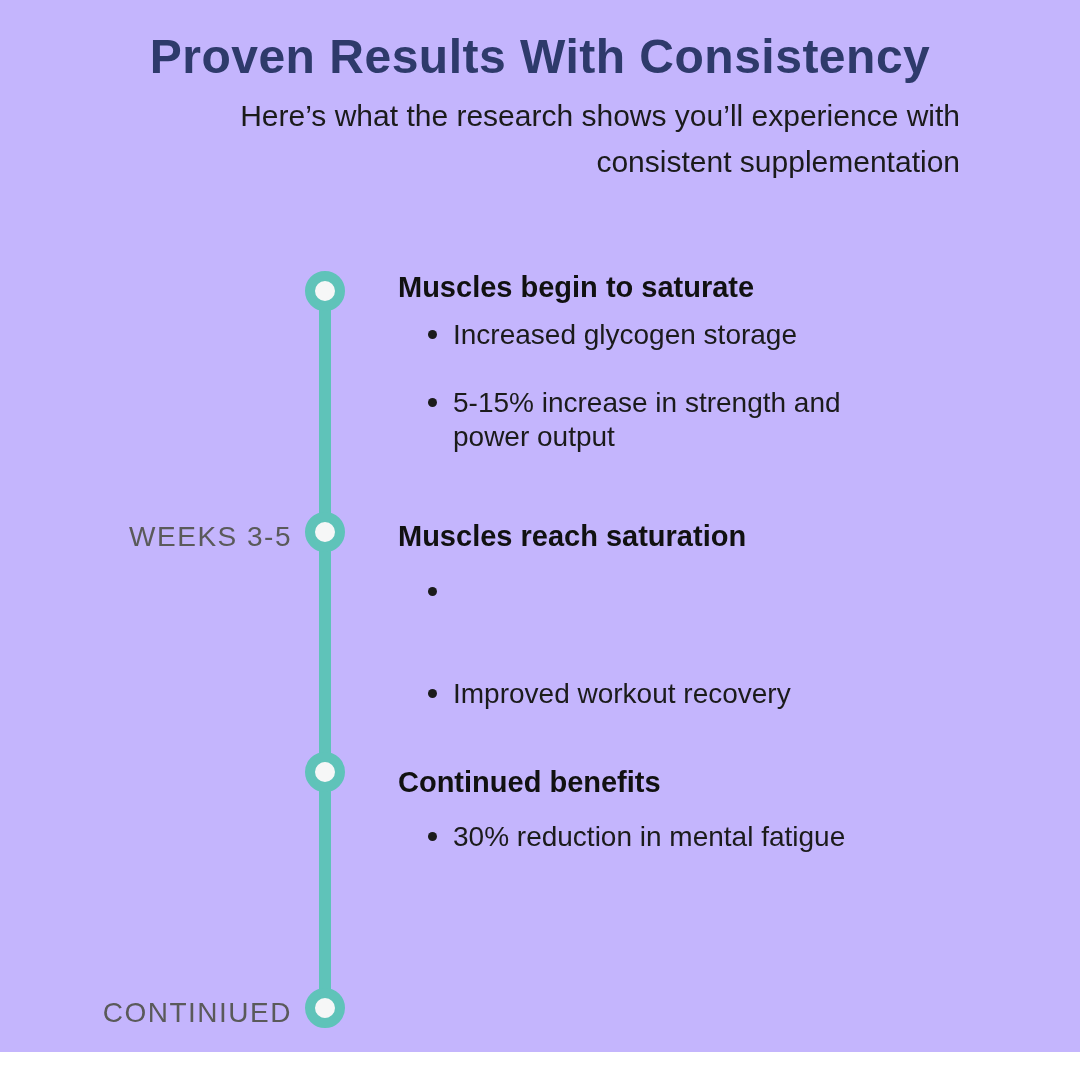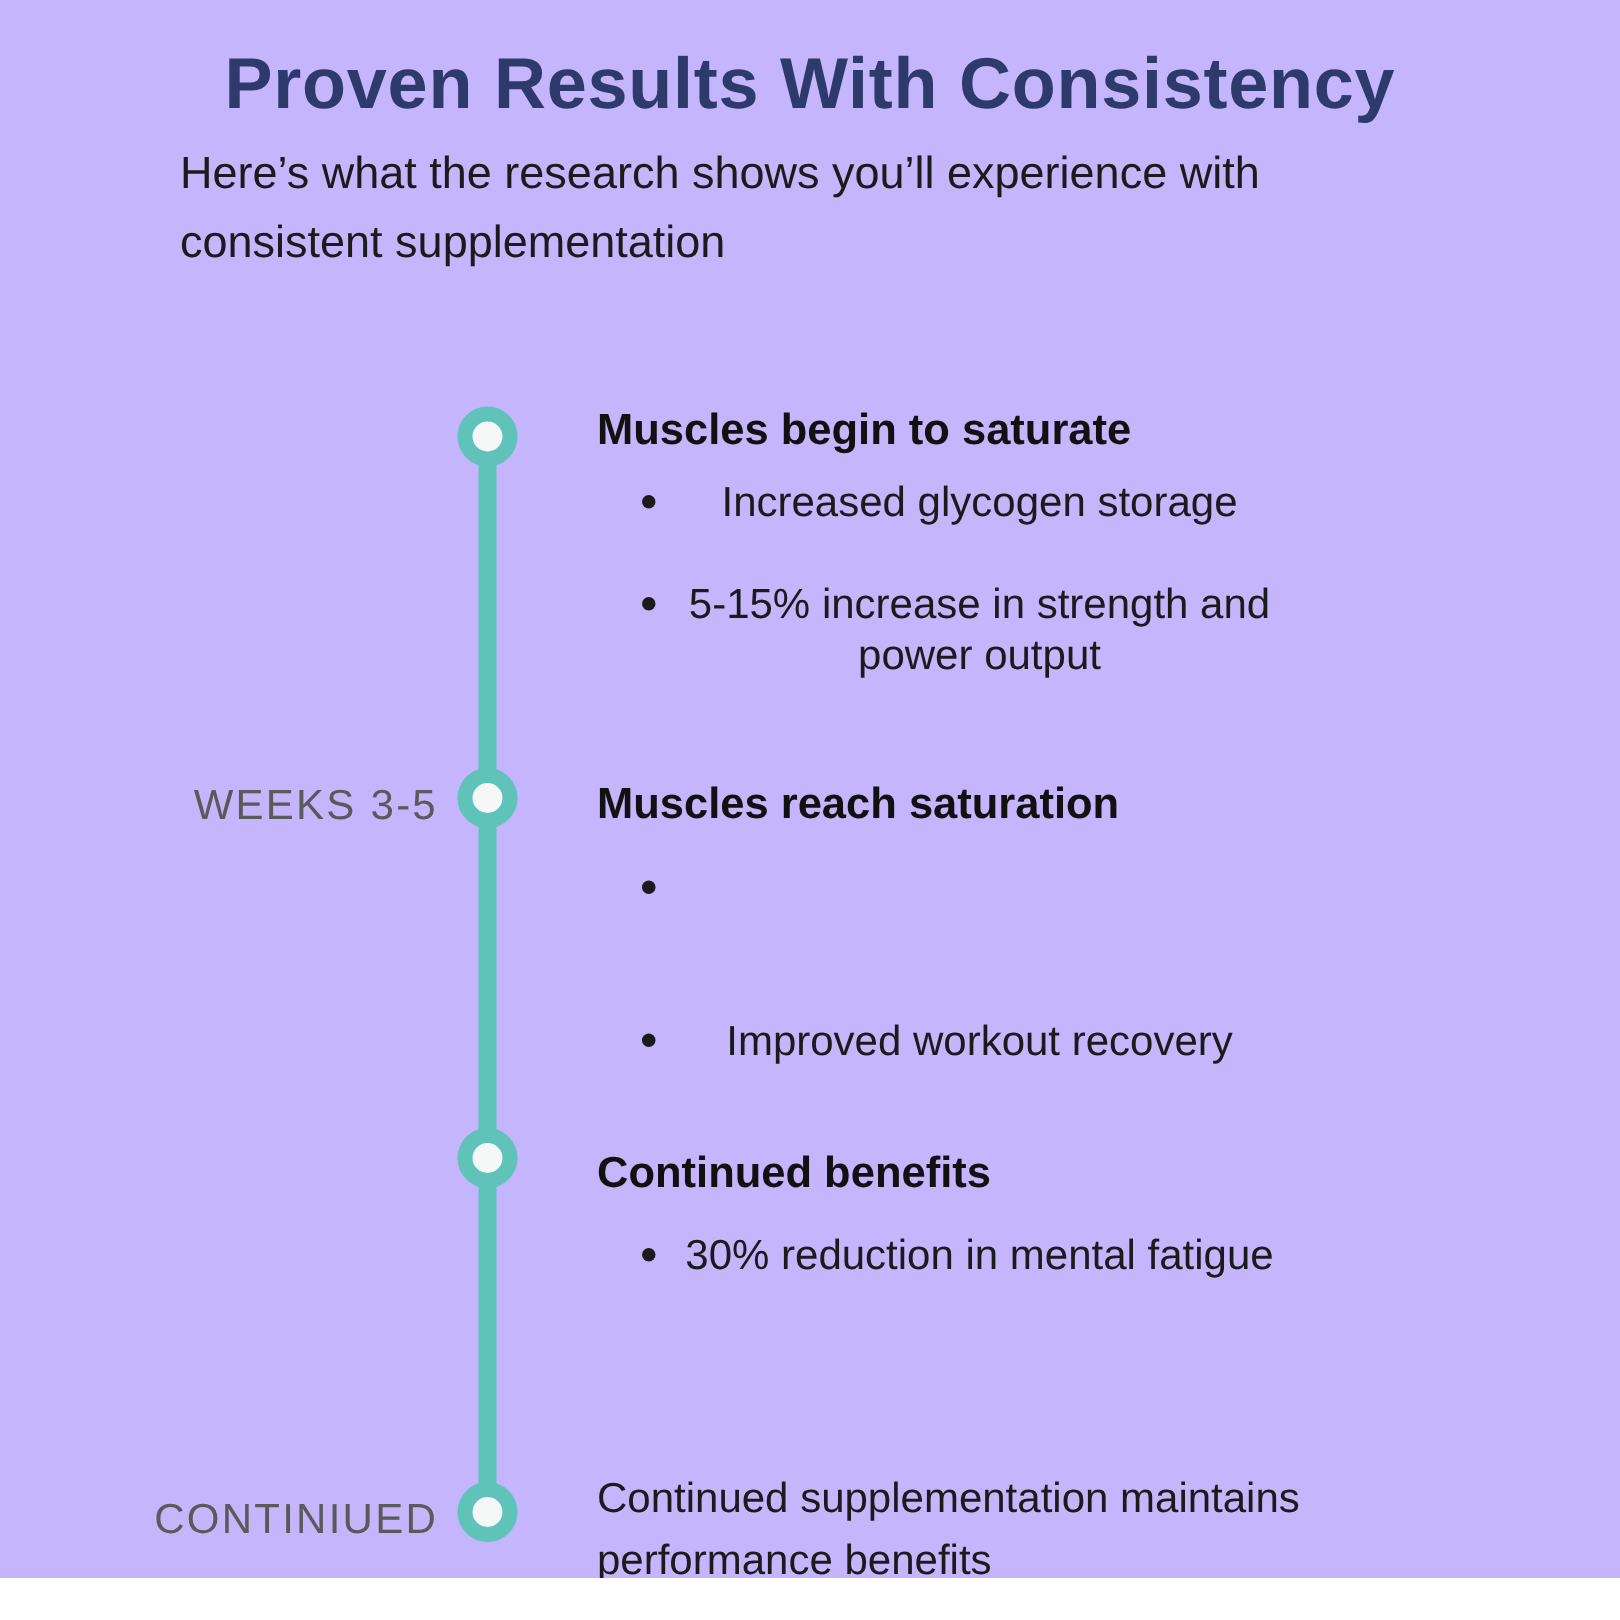--- a/index.html
+++ b/index.html
@@ -13,21 +13,21 @@
   }
   
   .title{
     position:absolute;top:28px;left:0;width:1080px;
     margin:0;text-align:center;
     font-size:48px;line-height:58px;font-weight:700;
     color:#2e3a6b;letter-spacing:0.5px;
   }
   .subtitle{
     position:absolute;top:93px;left:120px;width:840px;
-    margin:0;text-align:left;
+    margin:0;text-align:right;
     font-size:30px;line-height:46px;font-weight:400;
     color:#1b1b1b;
   }
   
   .tl-line{
     position:absolute;left:319px;top:291px;
     width:12px;height:717px;
     background:#5fc3b9;
   }
   .tl-node{
@@ -48,21 +48,21 @@
   
   .ms-heading{
     position:absolute;left:398px;width:560px;
     font-size:29px;line-height:34px;font-weight:700;
     color:#111;
   }
   .h0{top:270px}.h1{top:519px}.h2{top:765px}
   .bullet{
     position:absolute;left:398px;width:455px;box-sizing:border-box;
     padding-left:55px;
-    font-size:28px;line-height:34px;text-align:center;
+    font-size:28px;line-height:34px;
   }
   .bullet .dot{
     position:absolute;left:30px;top:12px;
     width:9px;height:9px;border-radius:50%;
     background:#1b1b1b;
   }
   .b00{top:318px}.b01{top:386px}.b10{top:575px}.b11{top:677px}.b20{top:820px}
   .note{
     position:absolute;left:398px;top:978px;width:580px;
     font-size:28px;line-height:41px;font-weight:400;
@@ -105,15 +105,14 @@
     <span class="dot"></span>
     <span>Improved workout recovery</span>
   </div>
 
   <div class="ms-heading h2">Continued benefits</div>
   <div class="bullet b20">
     <span class="dot"></span>
     <span>30% reduction in mental fatigue</span>
   </div>
 
-  <div class="note">Continued supplementation maintains performance benefits</div>
 
 </div>
 
 </body></html>

